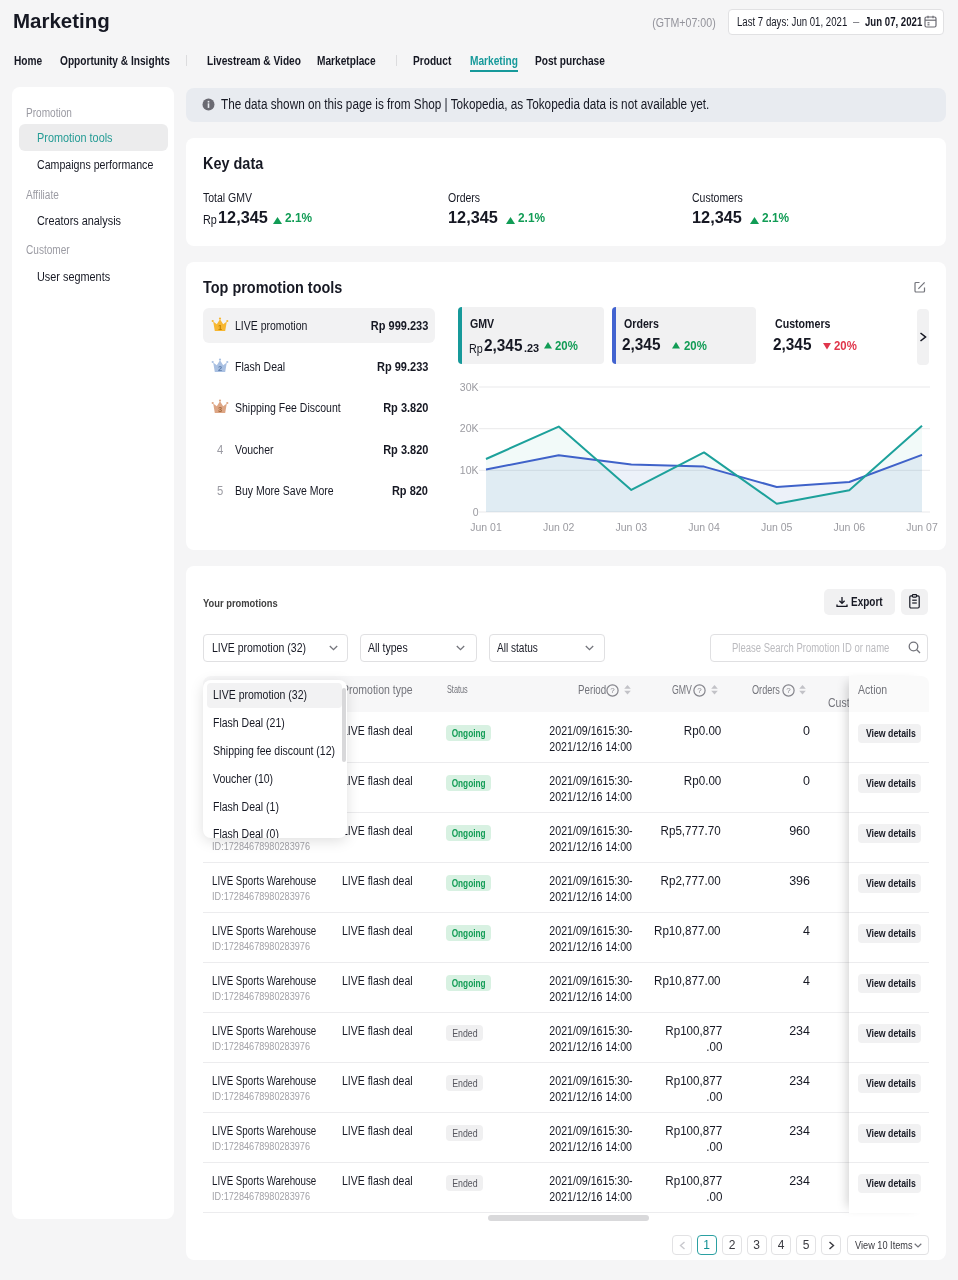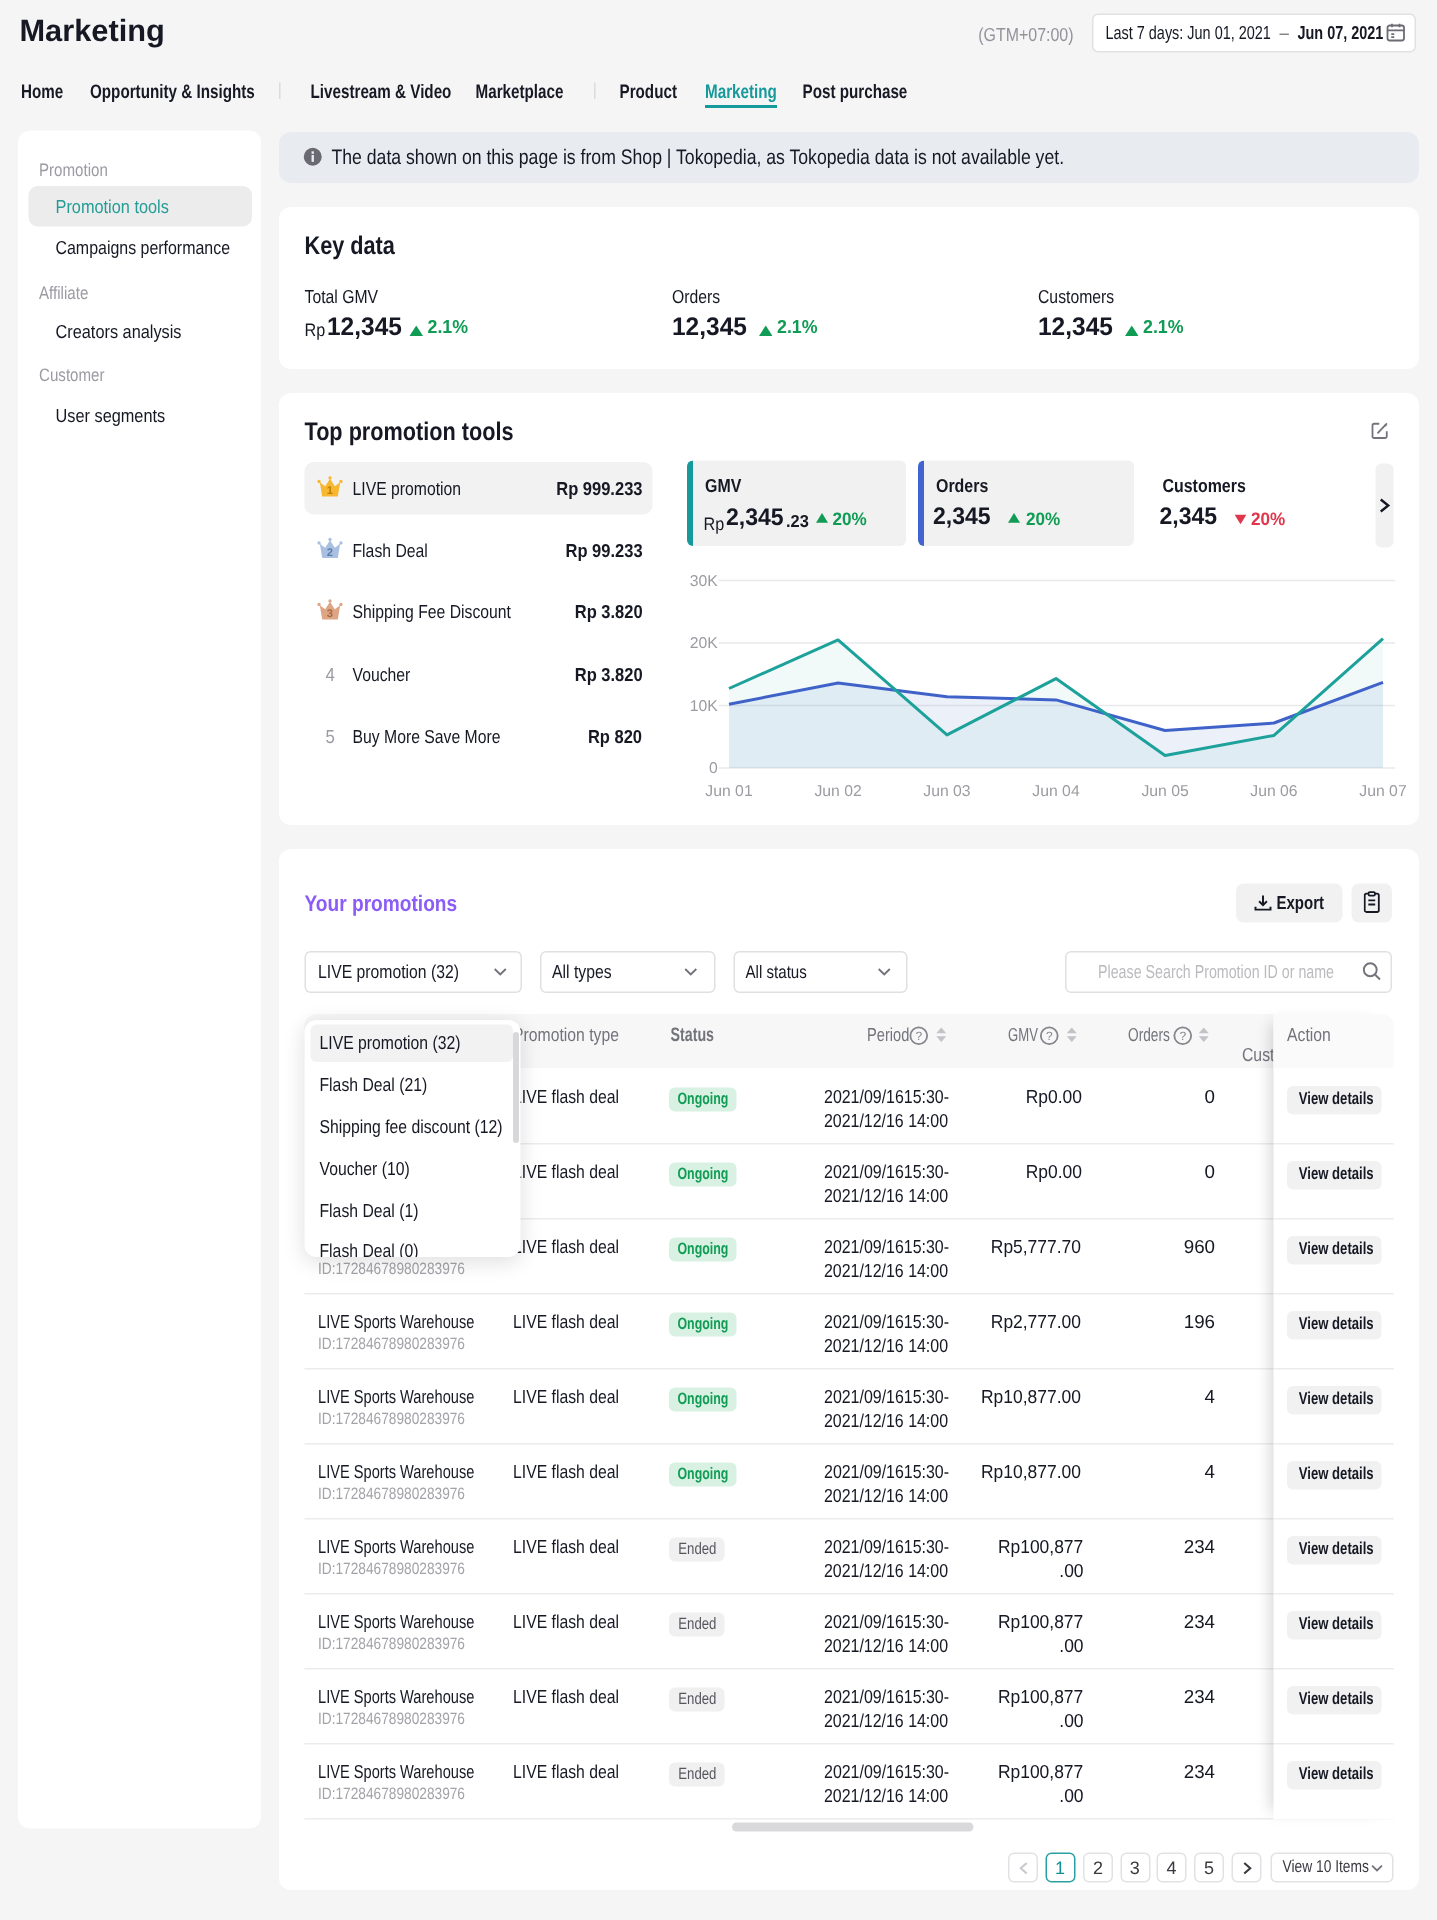--- a/index.html
+++ b/index.html
@@ -164,21 +164,21 @@
     <text x="321.7" y="150.5" text-anchor="middle">Jun 05</text>
     <text x="394.3" y="150.5" text-anchor="middle">Jun 06</text>
     <text x="467" y="150.5" text-anchor="middle">Jun 07</text>
   </g>
   <polygon points="31,79 103.7,46.6 176.3,109.9 249,72.4 321.7,123.7 394.3,110.3 467,45.8 467,132 31,132" fill="rgba(33,165,160,0.06)"></polygon>
   <polygon points="31,89.5 103.7,75.3 176.3,84.5 249,86.6 321.7,107 394.3,102 467,74.9 467,132 31,132" fill="rgba(70,120,200,0.10)"></polygon>
   <polyline points="31,89.5 103.7,75.3 176.3,84.5 249,86.6 321.7,107 394.3,102 467,74.9" fill="none" stroke="#3f62c9" stroke-width="2" stroke-linejoin="round"></polyline>
   <polyline points="31,79 103.7,46.6 176.3,109.9 249,72.4 321.7,123.7 394.3,110.3 467,45.8" fill="none" stroke="#1da19b" stroke-width="2" stroke-linejoin="round"></polyline>
 </svg>
 <div class="card" style="left:186px; top:566px; width:760px; height:694px;"></div>
-<div class="abs" style="left:203px; top:594px;  font-size:15px; font-weight:700; color:#8b5cf6; line-height:18px; "><span class="tL" style="transform:scaleX(0.85);">Your promotions</span></div>
+<div class="abs" style="left:203px; top:594px;  font-size:11px; font-weight:700; color:#404040; line-height:18px; "><span class="tL" style="transform:scaleX(0.85);">Your promotions</span></div>
 <div class="abs" style="left:824px; top:589px; width:71px; height:26px; background:#f1f1f2; border-radius:5px;"></div>
 <svg class="abs" style="left:836px; top:596px;" width="12" height="12" viewBox="0 0 12 12" fill="none" stroke="#161823" stroke-width="1.3">
       <path d="M6 1 V7.2 M3.4 4.8 L6 7.4 L8.6 4.8"></path>
       <path d="M1 8.5 V10.4 H11 V8.5"></path>
     </svg>
 <div class="abs" style="left:851px; top:595px;  font-size:12.5px; font-weight:700; color:#161823; line-height:14px; "><span class="tL" style="transform:scaleX(0.8);">Export</span></div>
 <div class="abs" style="left:901px; top:589px; width:27px; height:26px; background:#f1f1f2; border-radius:5px;"></div>
 <svg class="abs" style="left:909px; top:594px;" width="11" height="15" viewBox="0 0 11 15" fill="none" stroke="#161823" stroke-width="1.2">
       <rect x="0.8" y="1.8" width="9.4" height="12.2" rx="1.2"></rect>
       <rect x="3.4" y="0.7" width="4.2" height="2.4" rx="0.8" fill="#f1f1f2"></rect>
@@ -202,21 +202,21 @@
     </svg>
 <div class="abs" style="left:710px; top:634px; width:218px; height:28px; background:#fff; border:1px solid #e0e0e2; border-radius:4px;"></div>
 <div class="abs" style="left:732px; top:641px;  font-size:12.5px; font-weight:400; color:#bbbbbf; line-height:14px; "><span class="tL" style="transform:scaleX(0.76);">Please Search Promotion ID or name</span></div>
 <svg class="abs" style="left:908px; top:641px;" width="13" height="13" viewBox="0 0 13 13" fill="none" stroke="#73747b" stroke-width="1.3">
       <circle cx="5.5" cy="5.5" r="4.3"></circle>
       <line x1="8.8" y1="8.8" x2="12" y2="12"></line>
     </svg>
 <div class="abs" style="left:203px; top:676px; width:726px; height:36px; background:#f7f7f8; border-radius:8px 8px 0 0;"></div>
 <div class="abs" style="left:212px; top:683px;  font-size:12.5px; font-weight:400; color:#73747b; line-height:14px; "><span class="tL" style="transform:scaleX(0.84);">Promotion name</span></div>
 <div class="abs" style="left:342px; top:683px;  font-size:12.5px; font-weight:400; color:#73747b; line-height:14px; "><span class="tL" style="transform:scaleX(0.84);">Promotion type</span></div>
-<div class="abs" style="left:446.5px; top:683px;  font-size:13px; font-weight:700; color:#73747b; line-height:14px; "><span class="tL" style="transform:scaleX(0.73);">Status</span></div>
+<div class="abs" style="left:446.5px; top:683px;  font-size:10px; font-weight:400; color:#73747b; line-height:14px; "><span class="tL" style="transform:scaleX(0.73);">Status</span></div>
 <div class="abs" style="left:578px; top:683px;  font-size:12.5px; font-weight:400; color:#73747b; line-height:14px; "><span class="tL" style="transform:scaleX(0.78);">Period</span></div>
 <div class="abs" style="left:672px; top:683px;  font-size:12.5px; font-weight:400; color:#73747b; line-height:14px; "><span class="tL" style="transform:scaleX(0.7);">GMV</span></div>
 <div class="abs" style="left:752px; top:683px;  font-size:12.5px; font-weight:400; color:#73747b; line-height:14px; "><span class="tL" style="transform:scaleX(0.73);">Orders</span></div>
 <div class="abs" style="left:828px; top:696px; width:23px; overflow:hidden; font-size:12.5px; color:#73747b; line-height:14px;"><span class="tL" style="transform:scaleX(0.84);">Customers</span></div>
 <svg class="abs" style="left:606px; top:683.5px;" width="13" height="13" viewBox="0 0 13 13">
       <circle cx="6.5" cy="6.5" r="5.6" fill="none" stroke="#85858c" stroke-width="1.2"></circle>
       <text x="6.5" y="9.4" font-size="8" fill="#85858c" text-anchor="middle" font-family="Liberation Sans">?</text>
     </svg>
 <svg class="abs" style="left:624px; top:684.5px;" width="7" height="10" viewBox="0 0 7 10">
       <polygon points="3.5,0 6.8,3.8 0.2,3.8" fill="#c2c2c7"></polygon>
@@ -265,21 +265,21 @@
 <div class="abs" style="left:601px; text-align:right; top:824px; width:120px; font-size:12.5px; font-weight:400; color:#161823; line-height:15.5px; "><span class="tR" style="transform:scaleX(0.93);">Rp5,777.70</span></div>
 <div class="abs" style="left:750px; text-align:right; top:824px; width:60px; font-size:12.5px; font-weight:400; color:#161823; line-height:15px; "><span class="tR" style="transform:scaleX(1);">960</span></div>
 <div class="abs" style="left:203px; top:862px; width:726px; height:1px; background:#ececee;"></div>
 <div class="abs" style="left:212px; top:874px;  font-size:12.5px; font-weight:400; color:#161823; line-height:15px; "><span class="tL" style="transform:scaleX(0.78);">LIVE Sports Warehouse</span></div>
 <div class="abs" style="left:212px; top:889px;  font-size:11px; font-weight:400; color:#a2a2a8; line-height:14px; "><span class="tL" style="transform:scaleX(0.83);">ID:17284678980283976</span></div>
 <div class="abs" style="left:342px; top:874px;  font-size:12.5px; font-weight:400; color:#161823; line-height:15px; "><span class="tL" style="transform:scaleX(0.84);">LIVE flash deal</span></div>
 <div class="abs" style="left:446px; top:875px; width:45px; height:16px; background:#d8f1e2; border-radius:4px; text-align:center; font-size:11px; font-weight:700; color:#119c55; line-height:16px;"><span class="tC" style="transform:scaleX(0.75);">Ongoing</span></div>
 <div class="abs" style="left:536px; text-align:center; top:874px; width:110px; font-size:12.5px; font-weight:400; color:#161823; line-height:15.5px; "><span class="tC" style="transform:scaleX(0.85);">2021/09/1615:30-</span></div>
 <div class="abs" style="left:536px; text-align:center; top:889.5px; width:110px; font-size:12.5px; font-weight:400; color:#161823; line-height:15.5px; "><span class="tC" style="transform:scaleX(0.85);">2021/12/16 14:00</span></div>
 <div class="abs" style="left:601px; text-align:right; top:874px; width:120px; font-size:12.5px; font-weight:400; color:#161823; line-height:15.5px; "><span class="tR" style="transform:scaleX(0.93);">Rp2,777.00</span></div>
-<div class="abs" style="left:750px; text-align:right; top:874px; width:60px; font-size:12.5px; font-weight:400; color:#161823; line-height:15px; "><span class="tR" style="transform:scaleX(1);">196</span></div>
+<div class="abs" style="left:750px; text-align:right; top:874px; width:60px; font-size:12.5px; font-weight:400; color:#161823; line-height:15px; "><span class="tR" style="transform:scaleX(1);">396</span></div>
 <div class="abs" style="left:203px; top:912px; width:726px; height:1px; background:#ececee;"></div>
 <div class="abs" style="left:212px; top:924px;  font-size:12.5px; font-weight:400; color:#161823; line-height:15px; "><span class="tL" style="transform:scaleX(0.78);">LIVE Sports Warehouse</span></div>
 <div class="abs" style="left:212px; top:939px;  font-size:11px; font-weight:400; color:#a2a2a8; line-height:14px; "><span class="tL" style="transform:scaleX(0.83);">ID:17284678980283976</span></div>
 <div class="abs" style="left:342px; top:924px;  font-size:12.5px; font-weight:400; color:#161823; line-height:15px; "><span class="tL" style="transform:scaleX(0.84);">LIVE flash deal</span></div>
 <div class="abs" style="left:446px; top:925px; width:45px; height:16px; background:#d8f1e2; border-radius:4px; text-align:center; font-size:11px; font-weight:700; color:#119c55; line-height:16px;"><span class="tC" style="transform:scaleX(0.75);">Ongoing</span></div>
 <div class="abs" style="left:536px; text-align:center; top:924px; width:110px; font-size:12.5px; font-weight:400; color:#161823; line-height:15.5px; "><span class="tC" style="transform:scaleX(0.85);">2021/09/1615:30-</span></div>
 <div class="abs" style="left:536px; text-align:center; top:939.5px; width:110px; font-size:12.5px; font-weight:400; color:#161823; line-height:15.5px; "><span class="tC" style="transform:scaleX(0.85);">2021/12/16 14:00</span></div>
 <div class="abs" style="left:601px; text-align:right; top:924px; width:120px; font-size:12.5px; font-weight:400; color:#161823; line-height:15.5px; "><span class="tR" style="transform:scaleX(0.93);">Rp10,877.00</span></div>
 <div class="abs" style="left:750px; text-align:right; top:924px; width:60px; font-size:12.5px; font-weight:400; color:#161823; line-height:15px; "><span class="tR" style="transform:scaleX(1);">4</span></div>
 <div class="abs" style="left:203px; top:962px; width:726px; height:1px; background:#ececee;"></div>

